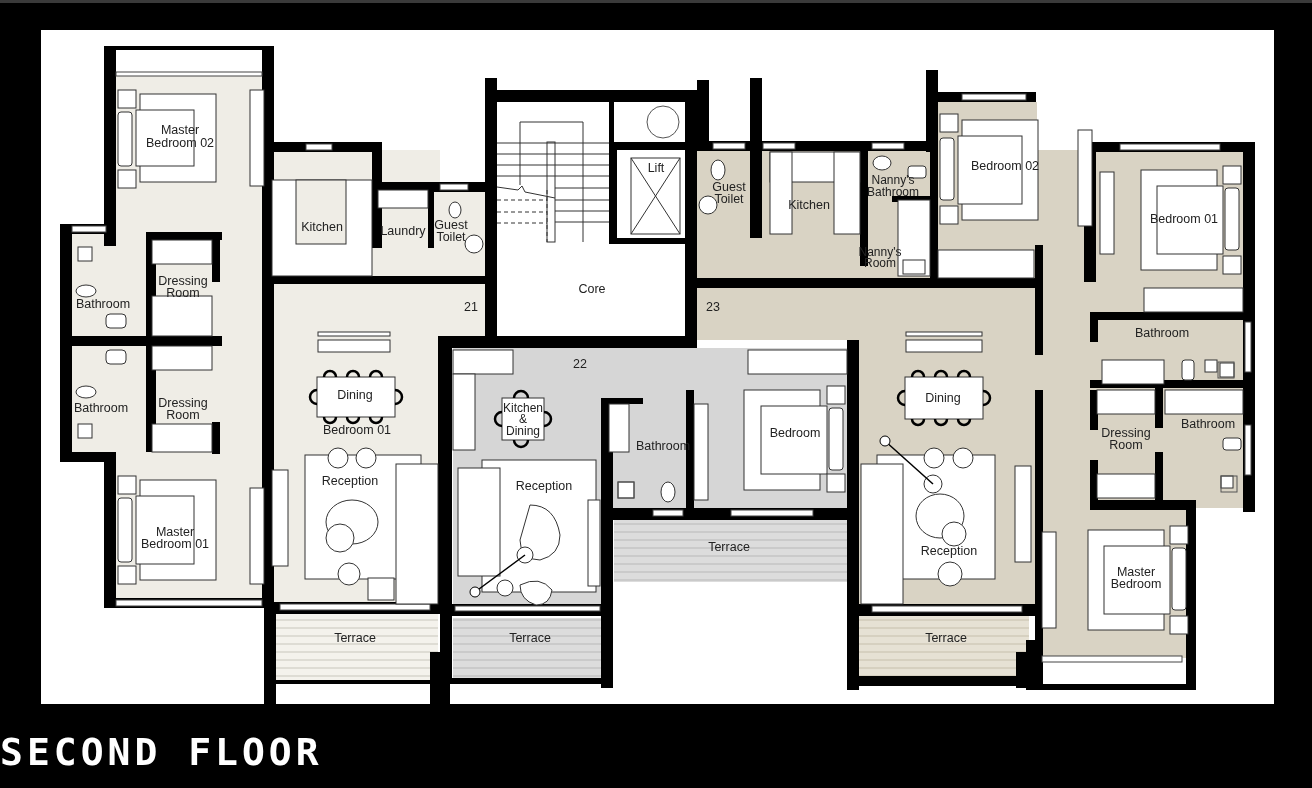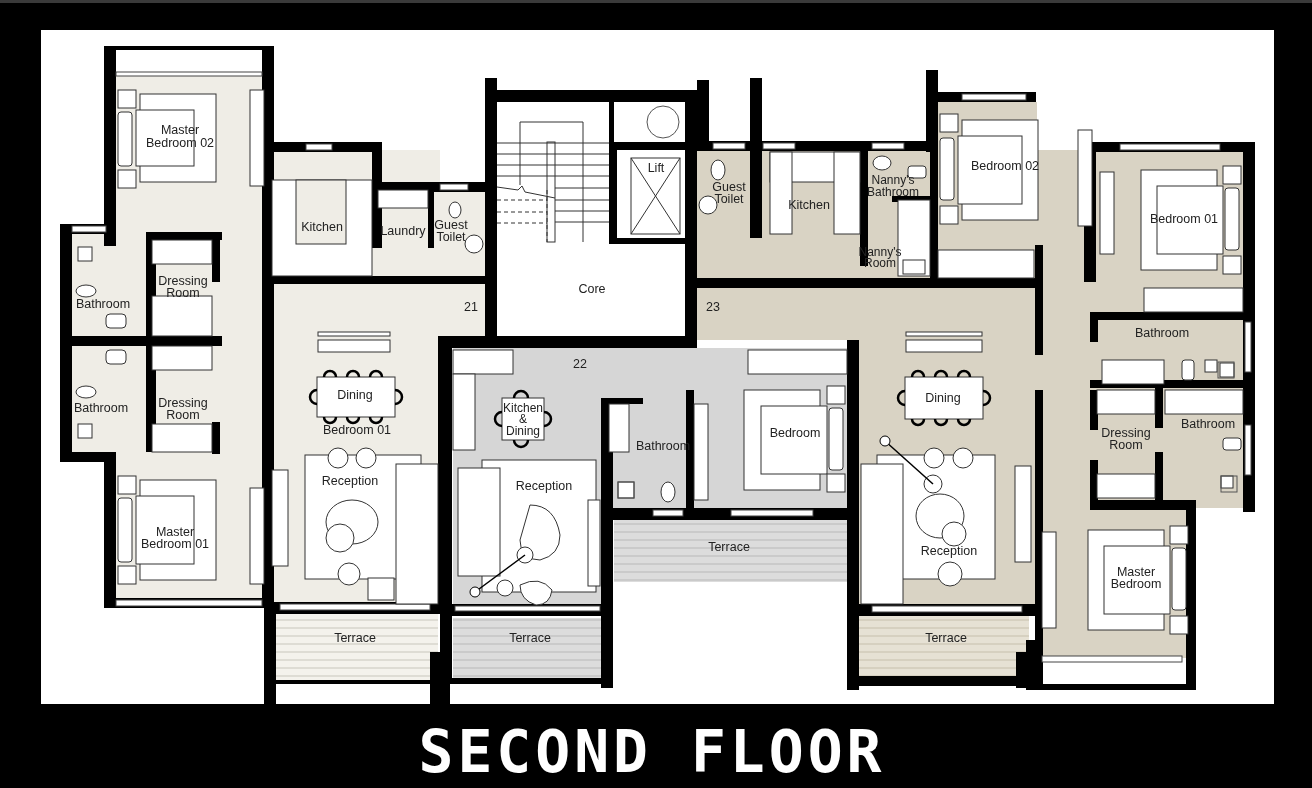--- a/index.html
+++ b/index.html
@@ -1,19 +1,19 @@
 <!DOCTYPE html>
 <html><head>
 <meta charset="utf-8">
 <style>
   html, body { margin:0; padding:0; }
   body { width:1312px; height:788px; background:#000; position:relative; overflow:hidden; font-family:"Liberation Sans", sans-serif; }
   .topbar { position:absolute; left:0; top:0; width:1312px; height:3px; background:#3a3a3a; }
   .panel { position:absolute; left:41px; top:30px; width:1233px; height:674px; background:#fff; }
-  .title { position:absolute; left:0; top:722px; width:1304px; text-align:center; color:#fff; font-family:"DejaVu Sans Mono", "Liberation Mono", monospace; font-weight:bold; font-size:58px; letter-spacing:4px; line-height:60px; }
+  .title { position:absolute; left:0; top:722px; width:1304px; color:#fff; font-family:"DejaVu Sans Mono", "Liberation Mono", monospace; font-weight:bold; font-size:38px; letter-spacing:4px; line-height:60px; }
   svg { position:absolute; left:0; top:0; }
   .lbl { font-family:"Liberation Sans", sans-serif; font-size:12.5px; fill:#222; }
   .lblsm { font-family:"Liberation Sans", sans-serif; font-size:12px; fill:#222; }
 </style>
 </head>
 <body>
 
 <div class="topbar"></div>
 <div class="panel"></div>
 

